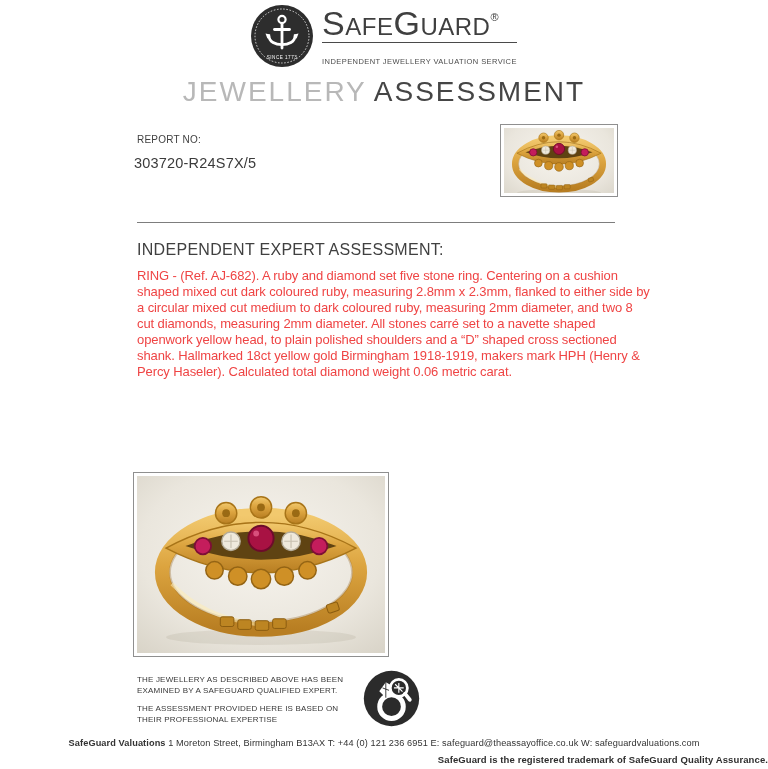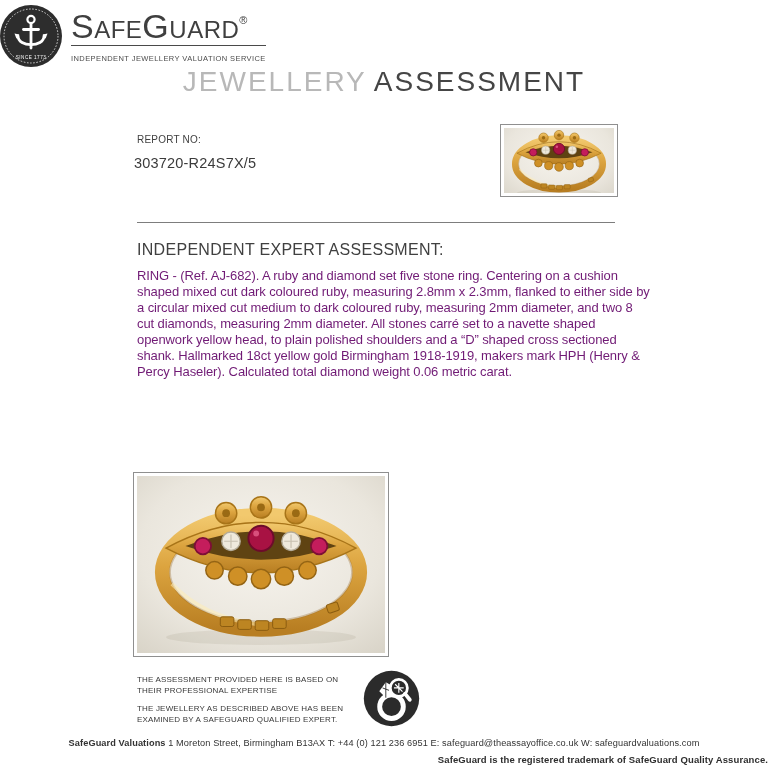--- a/index.html
+++ b/index.html
@@ -3,48 +3,48 @@
 <meta charset="utf-8">
 <style>
   html,body { margin:0; padding:0; background:#ffffff; }
   .page {
     position:relative; width:768px; height:769px; margin:0 auto;
     background:#ffffff; overflow:hidden;
     font-family:"Liberation Sans", sans-serif; color:#3b3b3b;
   }
   
   .logo-row { position:absolute; top:5px; left:0; right:0;
-    display:flex; justify-content:flex-start; align-items:center; gap:9px; }
+    display:flex; justify-content:center; align-items:center; gap:9px; }
   .logo-circle { position:relative; width:62px; height:62px; }
   .wordmark { display:flex; flex-direction:column; }
   .brand-line { font-variant:small-caps; font-size:34px; line-height:1.05;
     letter-spacing:0.5px; color:#3f3f3f; white-space:nowrap; }
   .reg { font-size:11px; vertical-align:14px; letter-spacing:0; }
-  .tagline { border-top:1.2px solid #4a4a4a; margin-top:1px; padding-top:8px;
+  .tagline { border-top:1.2px solid #4a4a4a; margin-top:1px; padding-top:14px;
     font-size:7.5px; letter-spacing:0.42px; color:#4c4c4c; white-space:nowrap; }
   
-  .doc-title { position:absolute; top:66px; left:0; right:0; text-align:center;
+  .doc-title { position:absolute; top:76px; left:0; right:0; text-align:center;
     font-size:28px; letter-spacing:2px; white-space:nowrap; }
   .t-light { color:#b8b8b8; }
   .t-dark  { color:#454545; margin-left:7px; }
   
   .report-label  { position:absolute; left:137px; top:134px; font-size:10px; color:#3f3f3f; letter-spacing:0.2px; }
   .report-number { position:absolute; left:134px; top:155px; font-size:14.5px; color:#3b3b3b; letter-spacing:0.2px; }
   
   .photo-frame { position:absolute; background:#fff; border:1px solid #8f8f8f; padding:3px; box-sizing:border-box; }
   .thumb-frame { left:500px; top:124px; width:118px; height:73px; }
   .main-frame  { left:133px; top:472px; width:256px; height:185px; }
   .photo-frame svg { display:block; width:100%; height:100%; }
   
   .divider { position:absolute; left:137px; top:222px; width:478px; height:1.4px; background:#7d7d7d; }
   
   .assess-heading { position:absolute; left:137px; top:241px; font-size:16px;
     letter-spacing:0.3px; color:#404040; }
   .assess-body { position:absolute; left:137px; top:268px; width:516px;
-    font-size:13px; line-height:16px; letter-spacing:-0.1px; color:#701a75; }
+    font-size:13px; line-height:16px; letter-spacing:-0.1px; color:#ef4444; }
   .assess-weight { margin-top:0; }
   
   .disclaimers { position:absolute; left:137px; top:674px; width:216px;
     font-size:8px; line-height:11px; letter-spacing:0.18px; color:#383838; }
   .disclaimers p { margin:0; }
   .disclaimers p + p { margin-top:7px; }
   .badge { position:absolute; left:363px; top:670px; width:57px; height:57px; }
   .contact-line { position:absolute; left:0; right:0; top:738px; text-align:center;
     font-size:9.2px; color:#333; white-space:nowrap; letter-spacing:0.1px; }
   .contact-name { font-weight:700; }
@@ -162,22 +162,22 @@
     <div>RING - (Ref. AJ-682).  A ruby and diamond set five stone ring.  Centering on a cushion shaped mixed cut dark coloured ruby, measuring 2.8mm x 2.3mm, flanked to either side by a circular mixed cut medium to dark coloured ruby, measuring 2mm diameter, and two 8 cut diamonds, measuring 2mm diameter.  All stones carré set to a navette shaped openwork yellow head, to plain polished shoulders and a “D” shaped cross sectioned shank.  Hallmarked 18ct yellow gold Birmingham 1918-1919, makers mark HPH (Henry &amp; Percy Haseler).  Calculated total diamond weight 0.06 metric carat.</div>
   </div>
 
   <div class="photo-frame main-frame">
     <svg viewBox="0 0 256 184" preserveAspectRatio="xMidYMid slice">
       <use href="#ring-graphic"></use>
     </svg>
   </div>
 
   <div class="disclaimers">
+    <p>THE JEWELLERY AS DESCRIBED ABOVE HAS BEEN EXAMINED BY A SAFEGUARD QUALIFIED EXPERT.</p>
     <p>THE ASSESSMENT PROVIDED HERE IS BASED ON THEIR PROFESSIONAL EXPERTISE</p>
-    <p>THE JEWELLERY AS DESCRIBED ABOVE HAS BEEN EXAMINED BY A SAFEGUARD QUALIFIED EXPERT.</p>
   </div>
 
   <div class="badge">
     <svg viewBox="-35 -35 70 70">
       <circle r="34" fill="#2b2b2b"></circle>
       <circle cy="10" r="14.5" stroke="#ffffff" stroke-width="6" fill="none"></circle>
       <g fill="#ffffff">
         <path d="M -15,-9 L -7,-20 L 2,-15 L 3,-6 L -7,-1 Z"></path>
       </g>
       <g stroke="#2b2b2b" stroke-width="1.1" fill="none">

